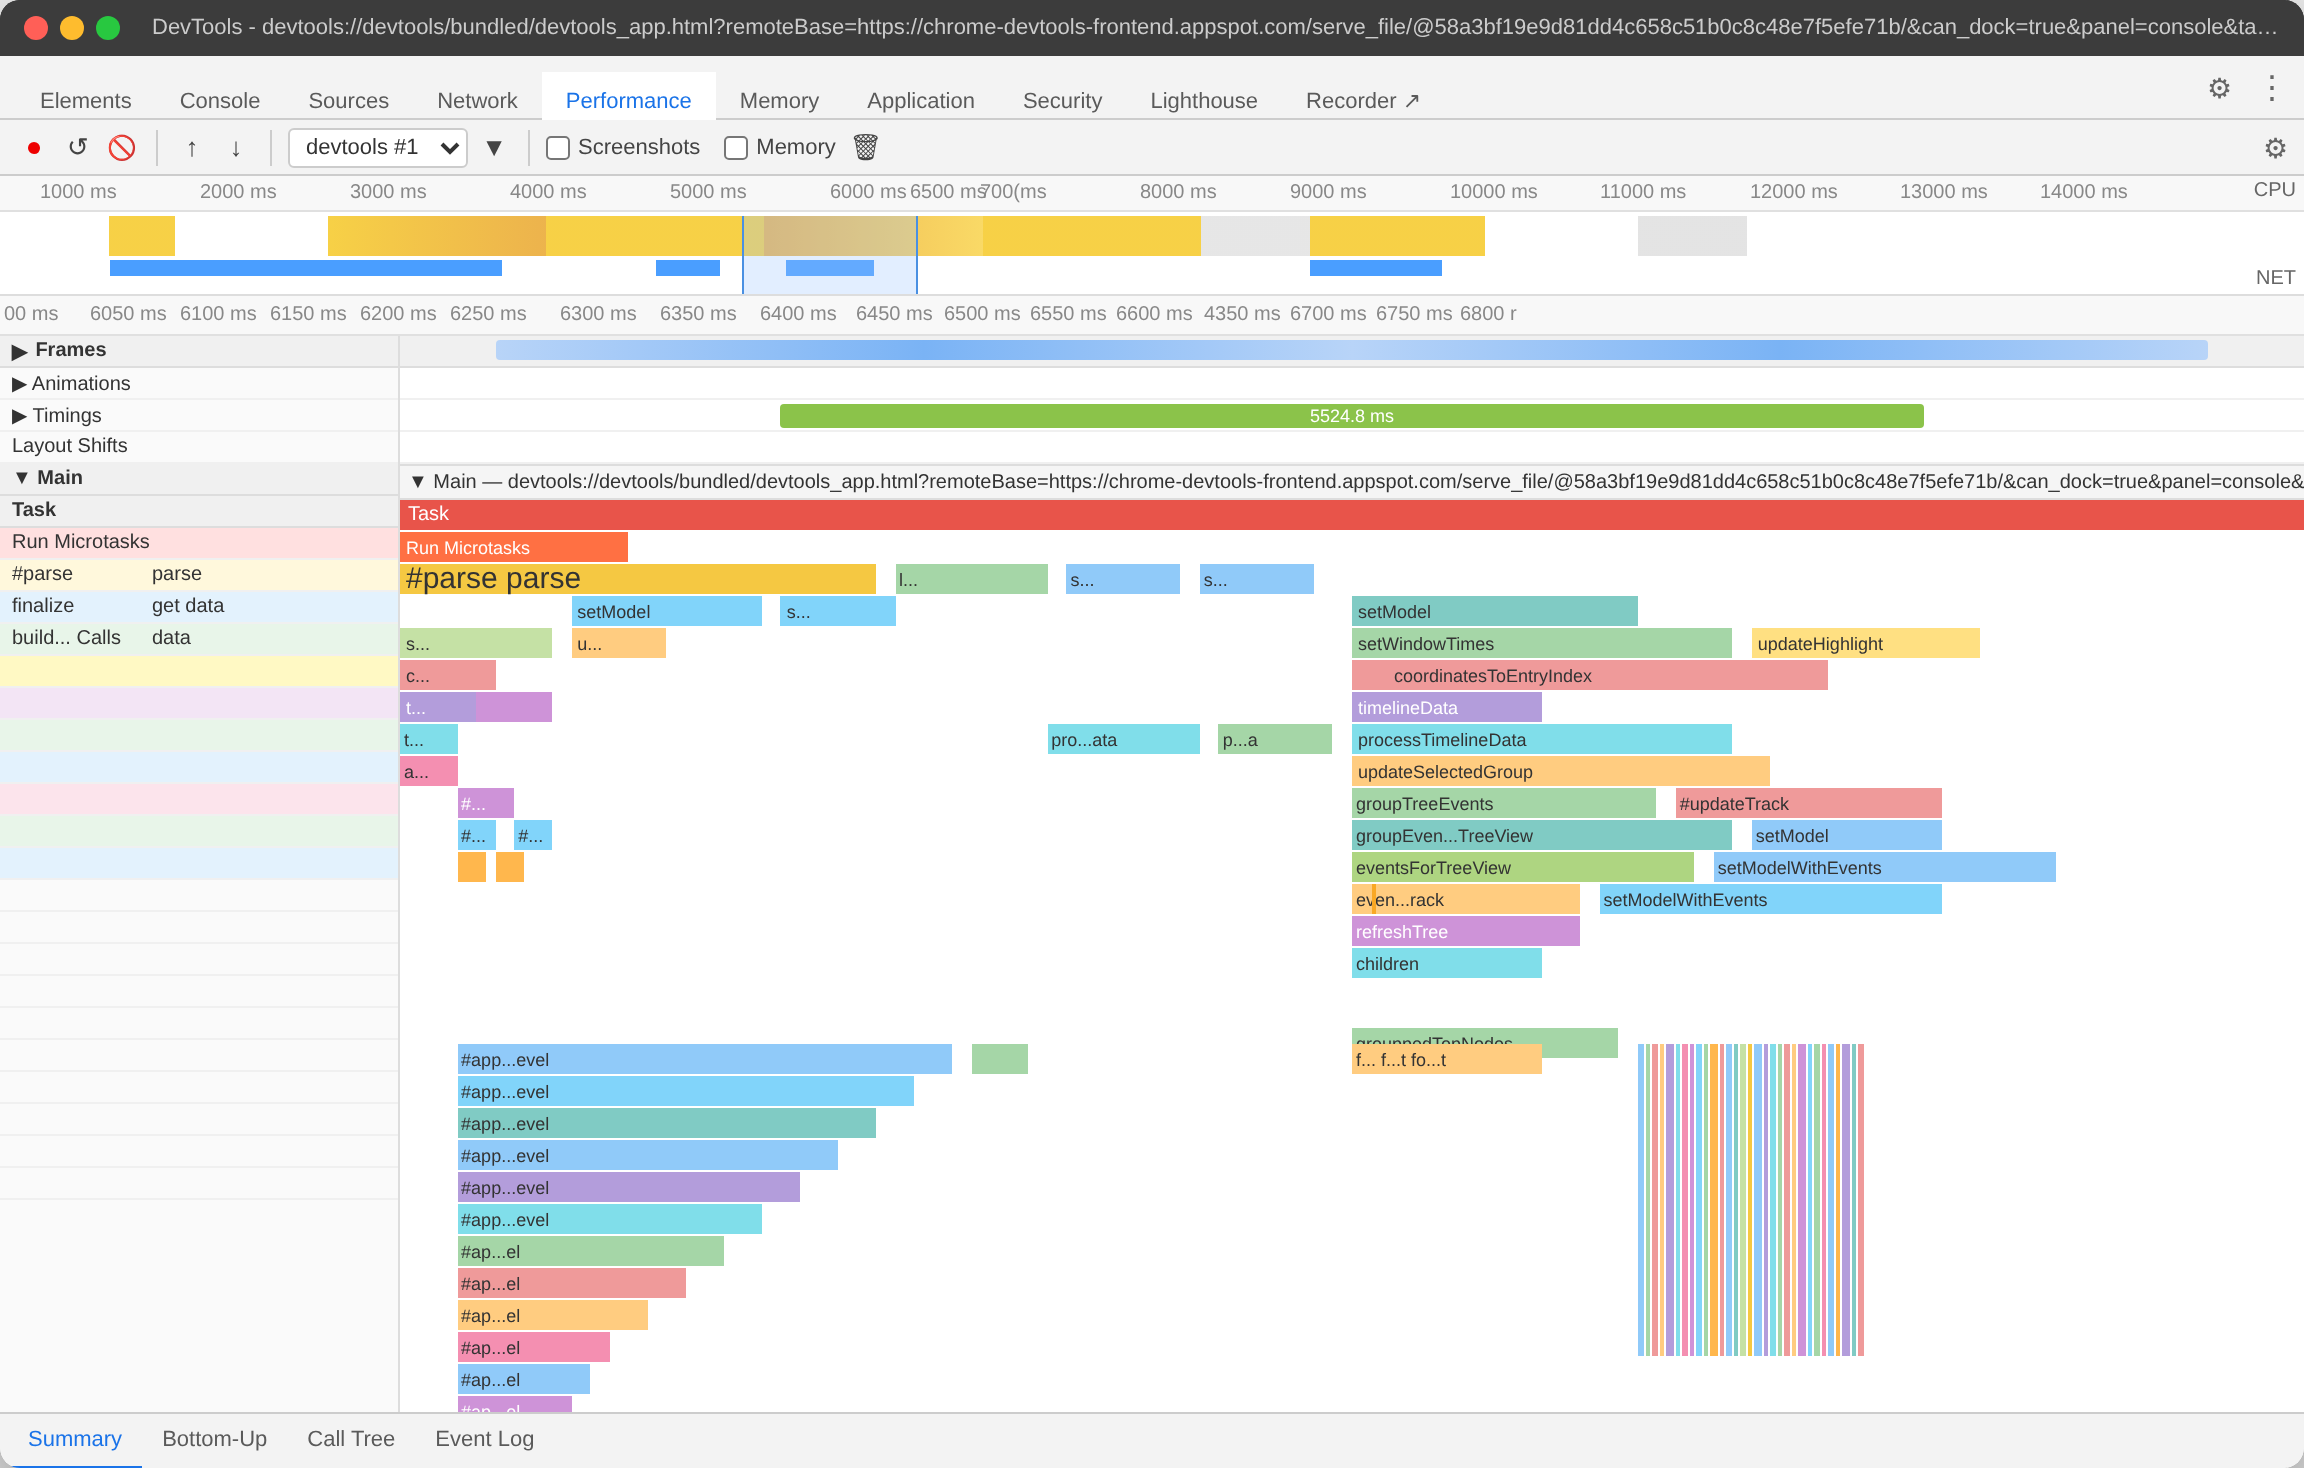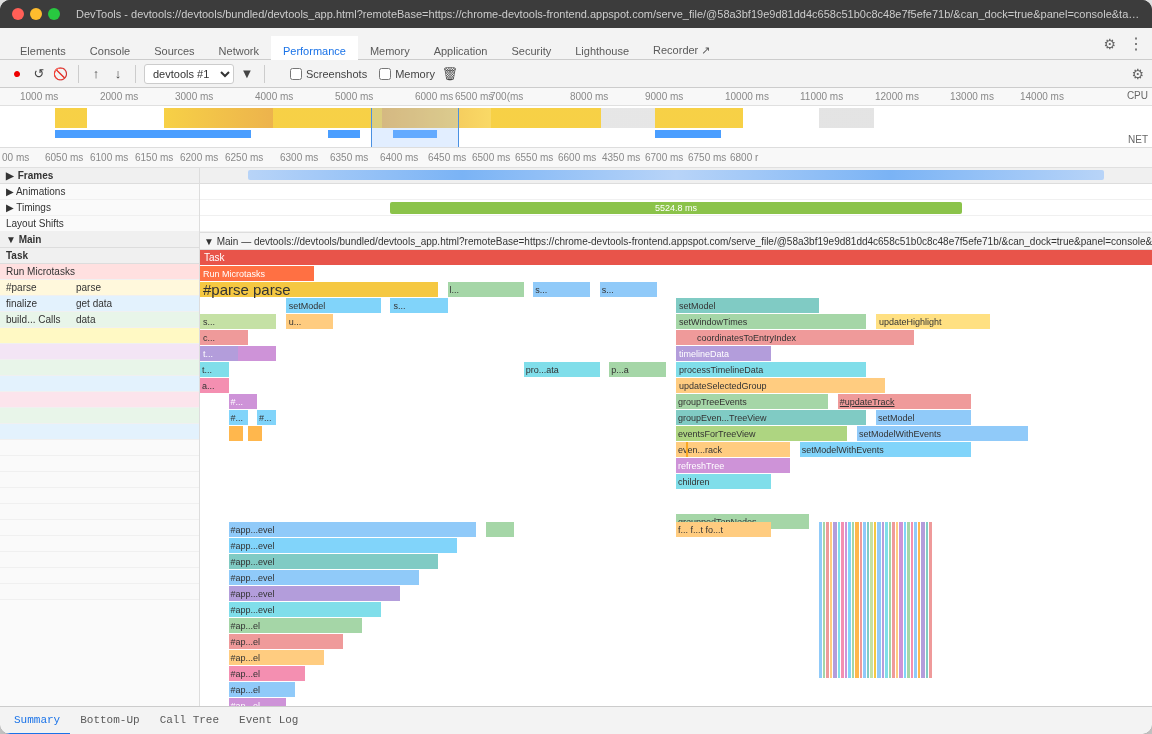--- a/index.html
+++ b/index.html
@@ -117,21 +117,20 @@
       color: #333;
       width: 90px;
     }
     .toolbar-sep { width: 1px; height: 18px; background: #ccc; margin: 0 4px; }
     .toolbar-label {
       font-size: 11px;
       color: #444;
       display: flex;
       align-items: center;
       gap: 4px;
-      margin-left: 17px;
     }
     .toolbar-checkbox { width: 12px; height: 12px; }
     .toolbar-gear {
       font-size: 14px; color: #666; cursor: pointer; margin-left: 4px;
     }
 
     
     .overview-area {
       height: 60px;
       background: #fff;
@@ -194,21 +193,20 @@
     }
     .bottom-tab {
       padding: 0 10px;
       height: 28px;
       display: flex;
       align-items: center;
       font-size: 11px;
       color: #5a5a5a;
       cursor: pointer;
       border-bottom: 2px solid transparent;
-      font-family: Liberation Mono, monospace;
     }
     .bottom-tab.active {
       color: #1a73e8;
       border-bottom: 2px solid #1a73e8;
     }
 
     
     .flame-with-sidebar {
       flex: 1;
       display: flex;
@@ -596,21 +594,21 @@
               </div>
 
               <div style="position:absolute;top:226px;left:0;right:0;height:16px;">
                 <div style="position:absolute;left:3%;width:3%;height:15px;background:#ce93d8;display:flex;align-items:center;padding:0 2px;">
                   <span style="font-size:9px;color:#fff;">#...</span>
                 </div>
                 <div style="position:absolute;left:50%;width:16%;height:15px;background:#a5d6a7;display:flex;align-items:center;padding:0 2px;">
                   <span style="font-size:9px;color:#333;">groupTreeEvents</span>
                 </div>
                 <div style="position:absolute;left:67%;width:14%;height:15px;background:#ef9a9a;display:flex;align-items:center;padding:0 2px;">
-                  <span style="font-size:9px;color:#333;text-decoration:underline;">#updateTrack</span>
+                  <span style="font-size:9px;color:#333;">#updateTrack</span>
                 </div>
               </div>
 
               <div style="position:absolute;top:242px;left:0;right:0;height:16px;">
                 <div style="position:absolute;left:3%;width:2%;height:15px;background:#81d4fa;display:flex;align-items:center;padding:0 2px;">
                   <span style="font-size:9px;color:#333;">#...</span>
                 </div>
                 <div style="position:absolute;left:6%;width:2%;height:15px;background:#81d4fa;display:flex;align-items:center;padding:0 2px;">
                   <span style="font-size:9px;color:#333;">#...</span>
                 </div>

